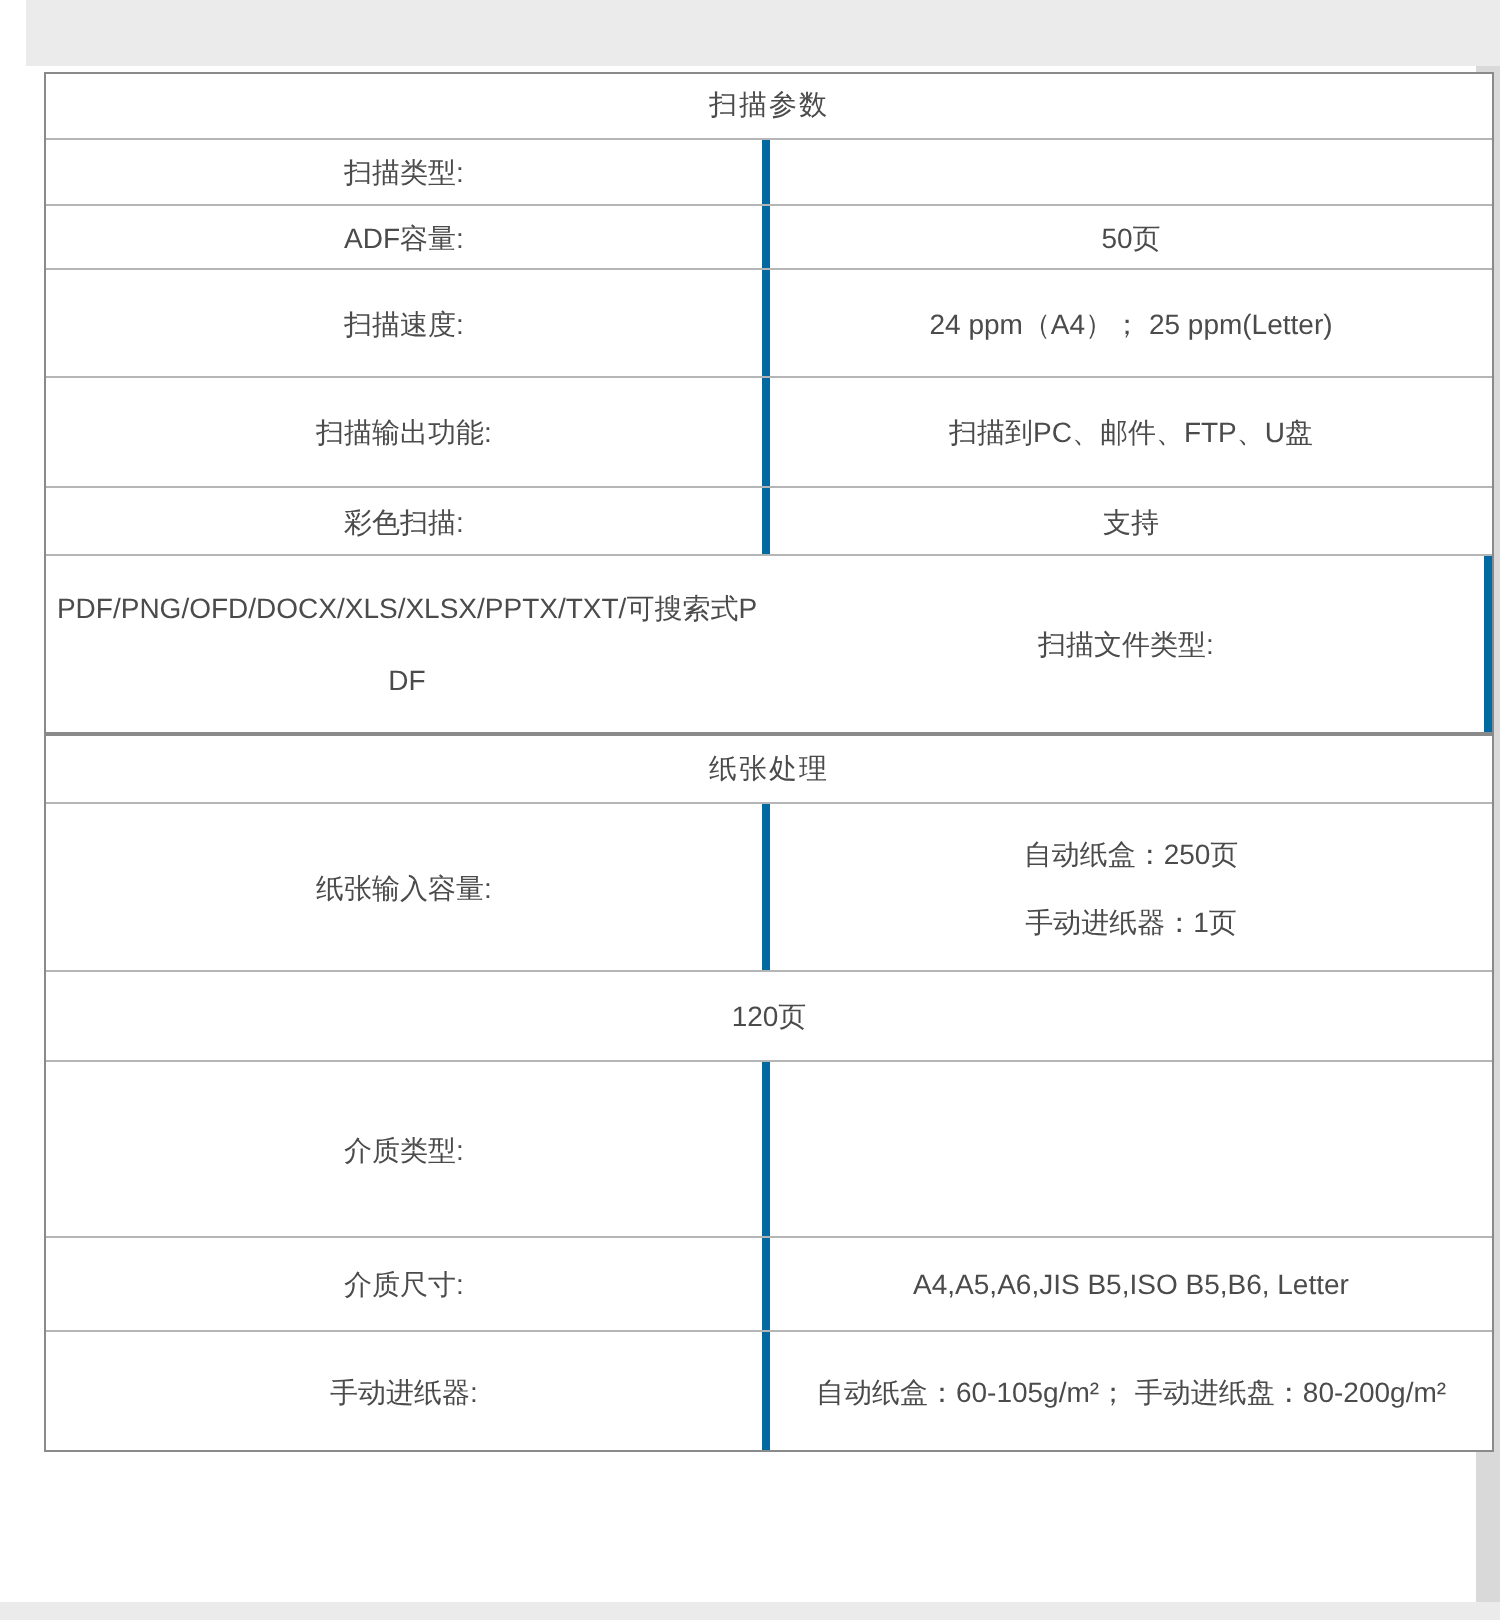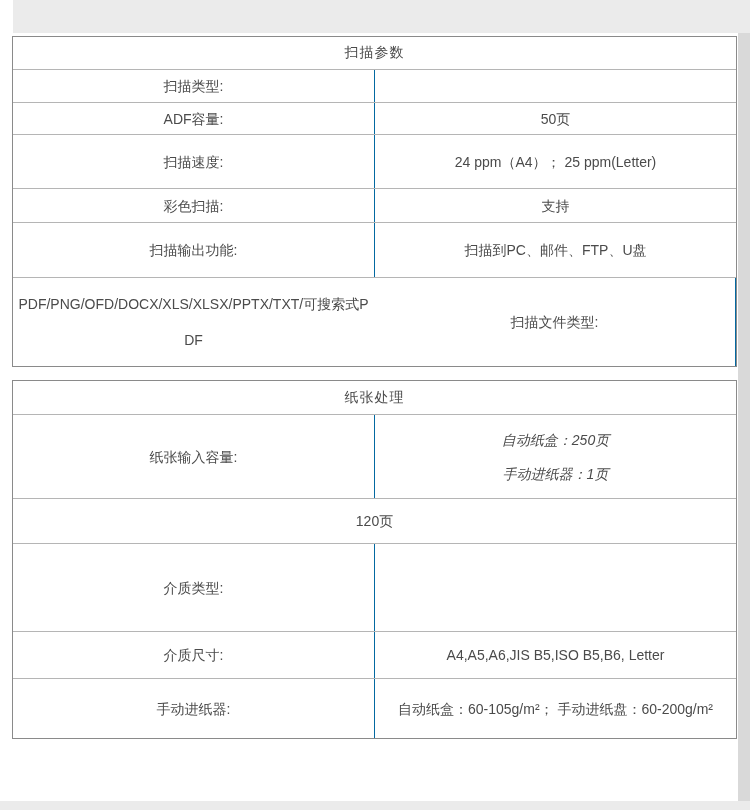--- a/index.html
+++ b/index.html
@@ -17,51 +17,51 @@
   }
   .right-strip {
     position: absolute; left: 738px; top: 33px; width: 12px; height: 769px;
     background: #d9d9d9;
   }
   .bottom-band {
     position: absolute; left: 0; top: 801px; width: 750px; height: 9px;
     background: #ebebeb;
   }
 
-  .content { position: absolute; left: 12px; top: 36px; width: 617px; }
+  .content { position: absolute; left: 22px; top: 36px; width: 617px; }
 
   .spec-table {
     width: 725px;
     border: 1px solid #8a8a8a;
     background: #ffffff;
     color: #4b4b4b;
     font-size: 14px;
   }
-  .spec-table + .spec-table { margin-top: 13px; }
+  .spec-table + .spec-table { margin-top: 0; }
 
   .t-header {
     display: flex; align-items: center; justify-content: center;
     text-align: center;
     letter-spacing: 1px;
   }
   .t-row {
     display: flex;
     border-top: 1px solid #b5b5b5;
   }
   .cell {
     display: flex; align-items: center; justify-content: center;
     text-align: center;
     padding: 4px 6px;
     line-height: 22px;
   }
-  .cell.label { width: 362px; border-right: 1px solid #0369a1; }
+  .cell.label { width: 362px; border-right: 4px solid #0369a1; }
   .cell.value { flex: 1; min-width: 0; }
   .cell.value.wrap-all { word-break: break-all; line-height: 36px; padding: 2px 2px; }
   .cell.value.multiline { flex-direction: column; justify-content: center; }
-  .cell.value.multiline .vline { line-height: 34px; font-style: italic; }
+  .cell.value.multiline .vline { line-height: 34px; }
 </style>
 </head>
 <body>
 
 <div class="stage">
 
   <div class="top-band"></div>
   <div class="right-strip"></div>
   <div class="bottom-band"></div>
 
@@ -78,28 +78,28 @@
         <div class="cell label">ADF容量:</div>
         <div class="cell value">50页</div>
       </div>
 
       <div class="t-row" style="height:54px">
         <div class="cell label">扫描速度:</div>
         <div class="cell value">24 ppm（A4）； 25 ppm(Letter)</div>
       </div>
 
 
+      <div class="t-row" style="height:55px">
+        <div class="cell label">扫描输出功能:</div>
+        <div class="cell value">扫描到PC、邮件、FTP、U盘</div>
+      </div>
+
       <div class="t-row" style="height:34px">
         <div class="cell label">彩色扫描:</div>
         <div class="cell value">支持</div>
-      </div>
-
-      <div class="t-row" style="height:55px">
-        <div class="cell label">扫描输出功能:</div>
-        <div class="cell value">扫描到PC、邮件、FTP、U盘</div>
       </div>
 
       <div class="t-row" style="height:89px">
         <div class="cell value wrap-all">PDF/PNG/OFD/DOCX/XLS/XLSX/PPTX/TXT/可搜索式PDF</div>
         <div class="cell label">扫描文件类型:</div>
       </div>
     </div>
 
     <div class="spec-table">
       <div class="t-header" style="height:33px">纸张处理</div>
@@ -120,18 +120,18 @@
         <div class="cell label">介质类型:</div>
       </div>
 
       <div class="t-row" style="height:47px">
         <div class="cell label">介质尺寸:</div>
         <div class="cell value">A4,A5,A6,JIS B5,ISO B5,B6, Letter</div>
       </div>
 
       <div class="t-row" style="height:60px">
         <div class="cell label">手动进纸器:</div>
-        <div class="cell value">自动纸盒：60-105g/m²；  手动进纸盘：60-200g/m²</div>
+        <div class="cell value">自动纸盒：60-105g/m²；  手动进纸盘：80-200g/m²</div>
       </div>
     </div>
 
   </div>
 </div>
 
 </body></html>

